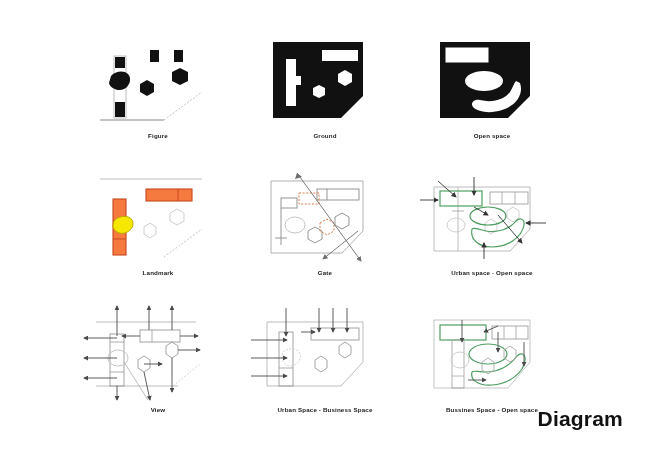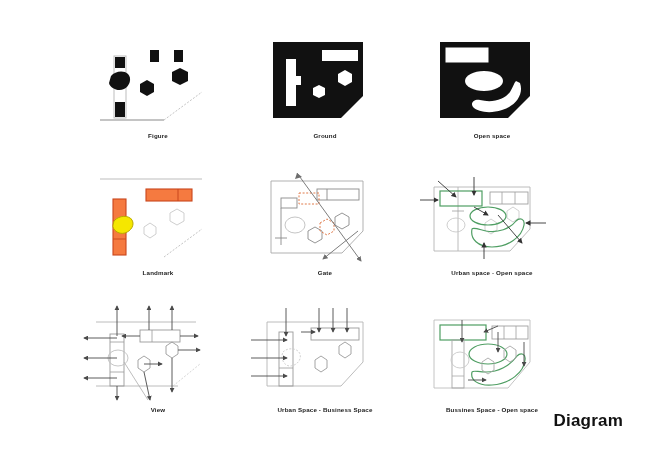--- a/index.html
+++ b/index.html
@@ -61,21 +61,21 @@
   .c1 { left: 167px; }
   .c2 { left: 334px; }
   .r0 { top: 0px; }
   .r1 { top: 137px; }
   .r2 { top: 274px; }
 
   .title {
     position: absolute;
     right: 27px;
     bottom: 28px;
-    font-size: 17px;
+    font-size: 21px;
     font-weight: bold;
     color: #111111;
     font-family: "Liberation Sans", sans-serif;
     letter-spacing: 0.2px;
   }
 
   svg { display: block; overflow: visible; }
 </style>
 </head>
 <body>

